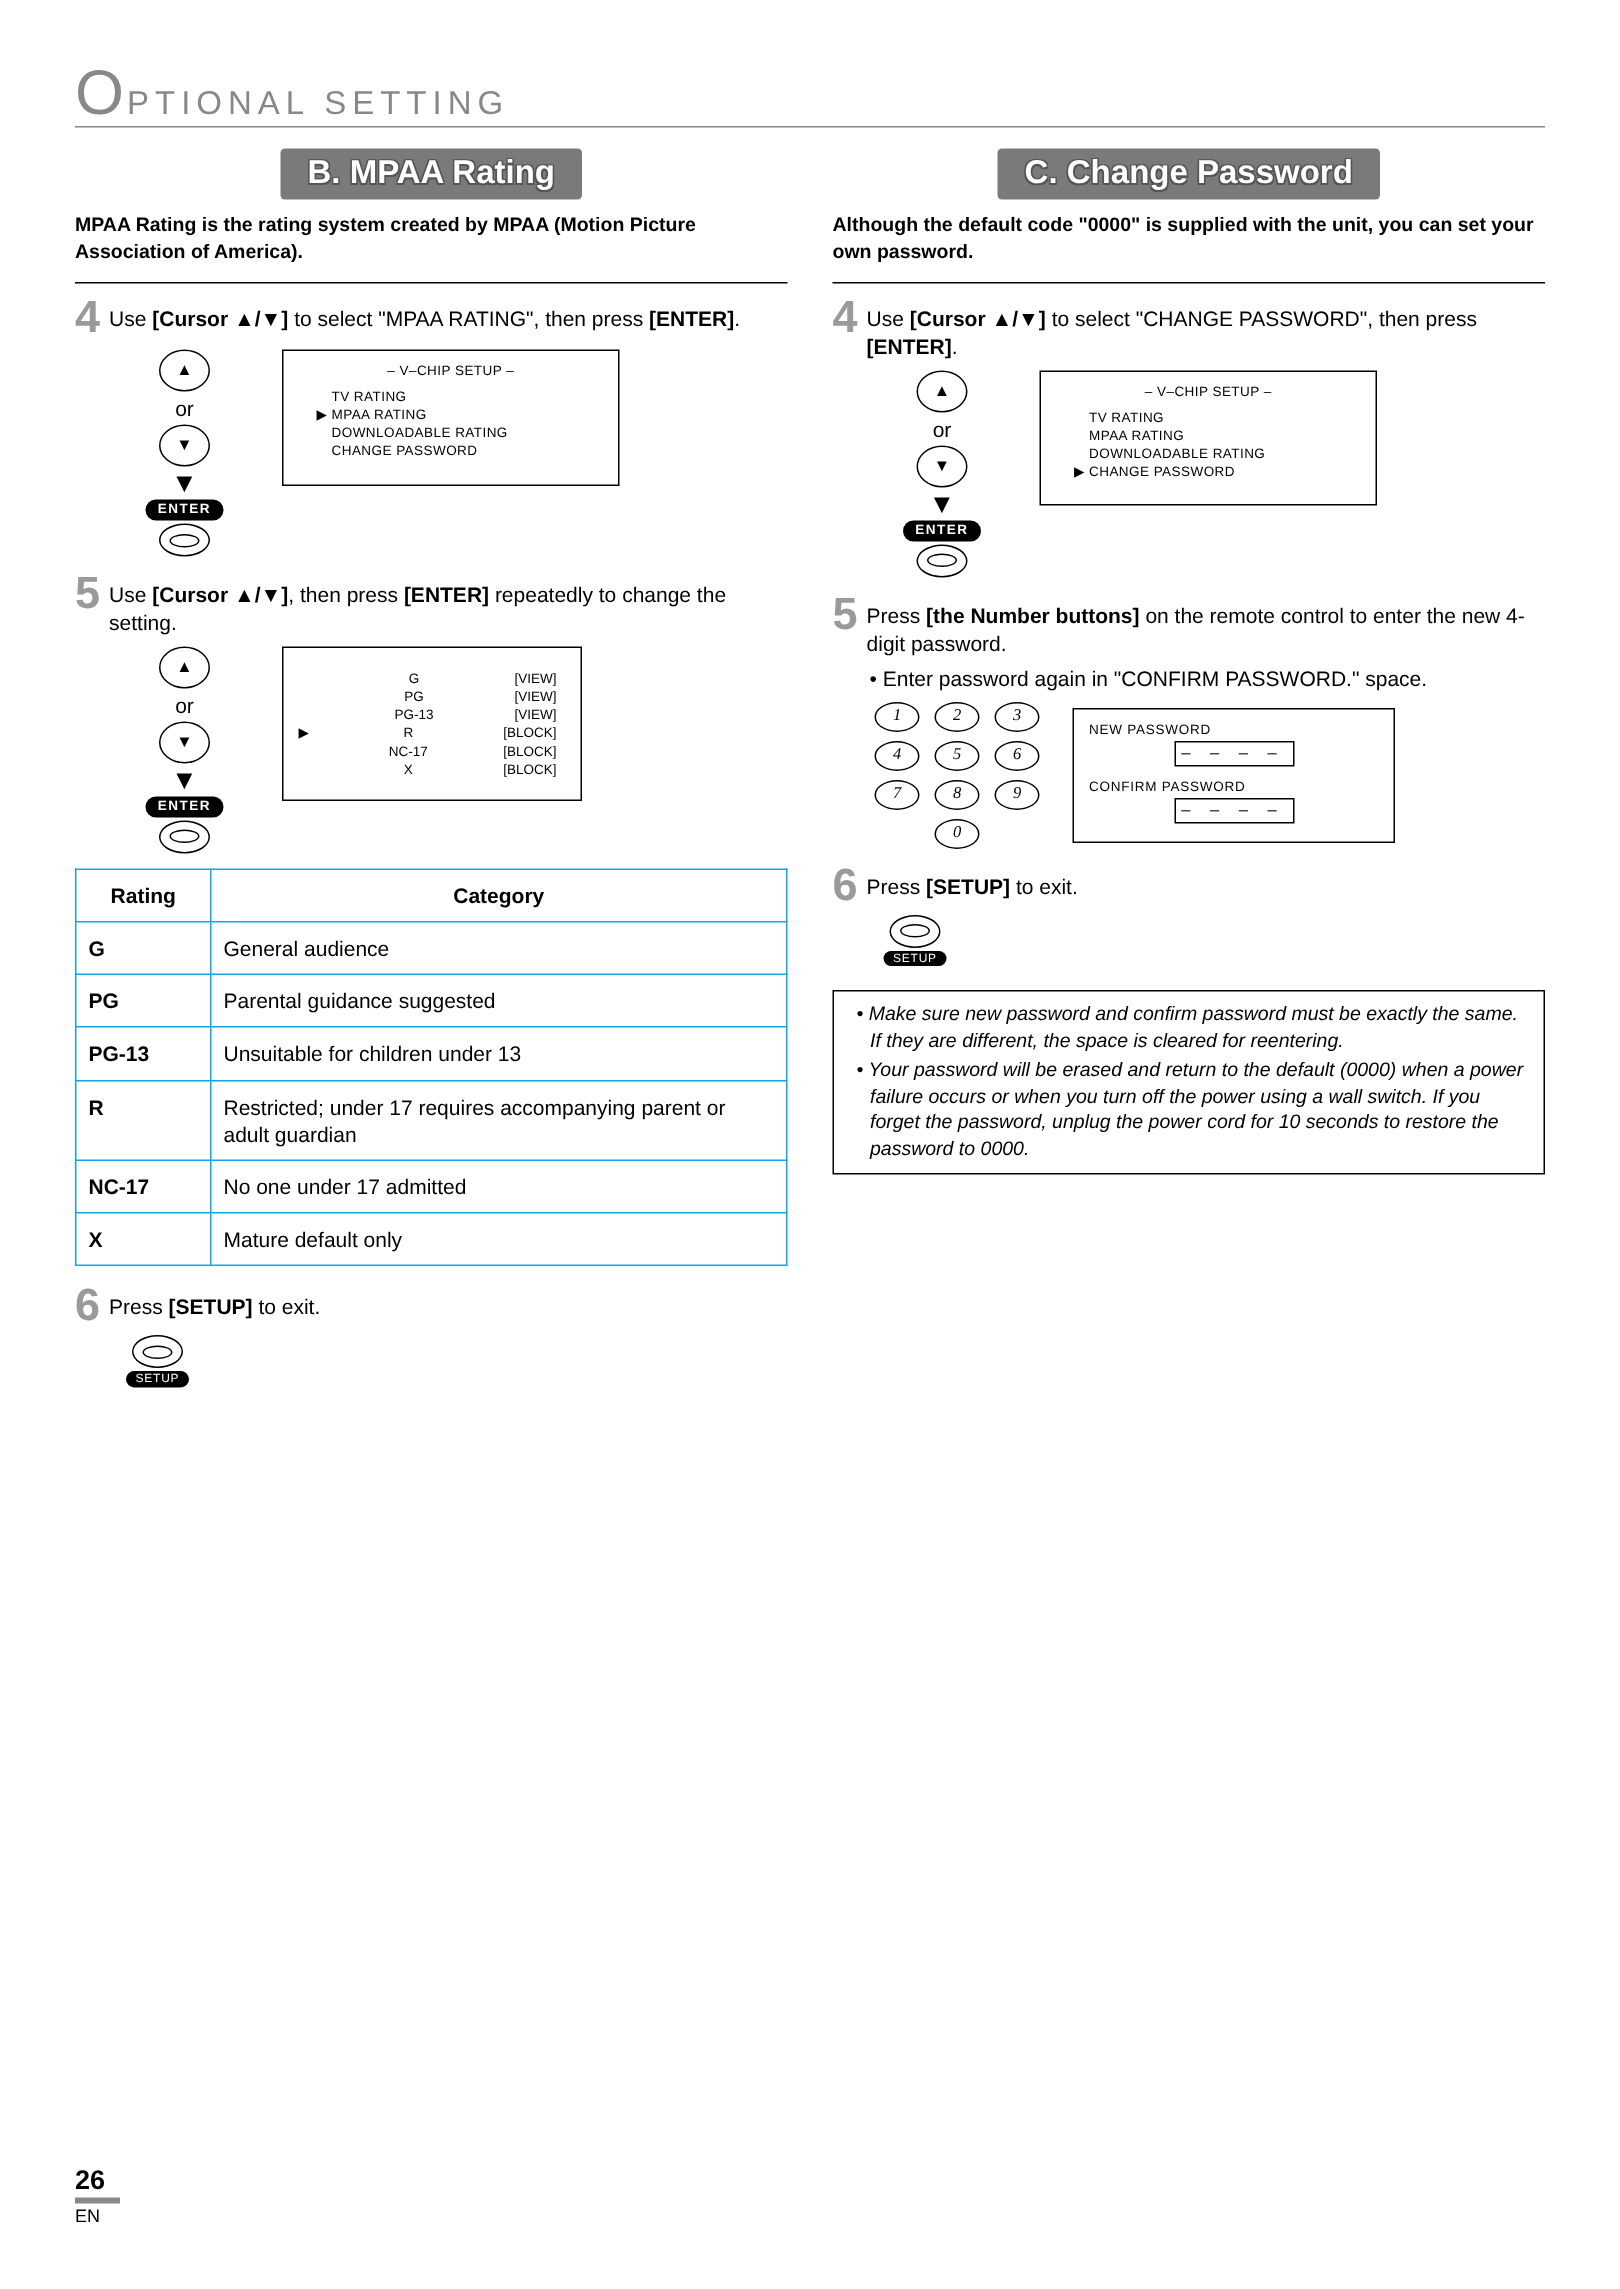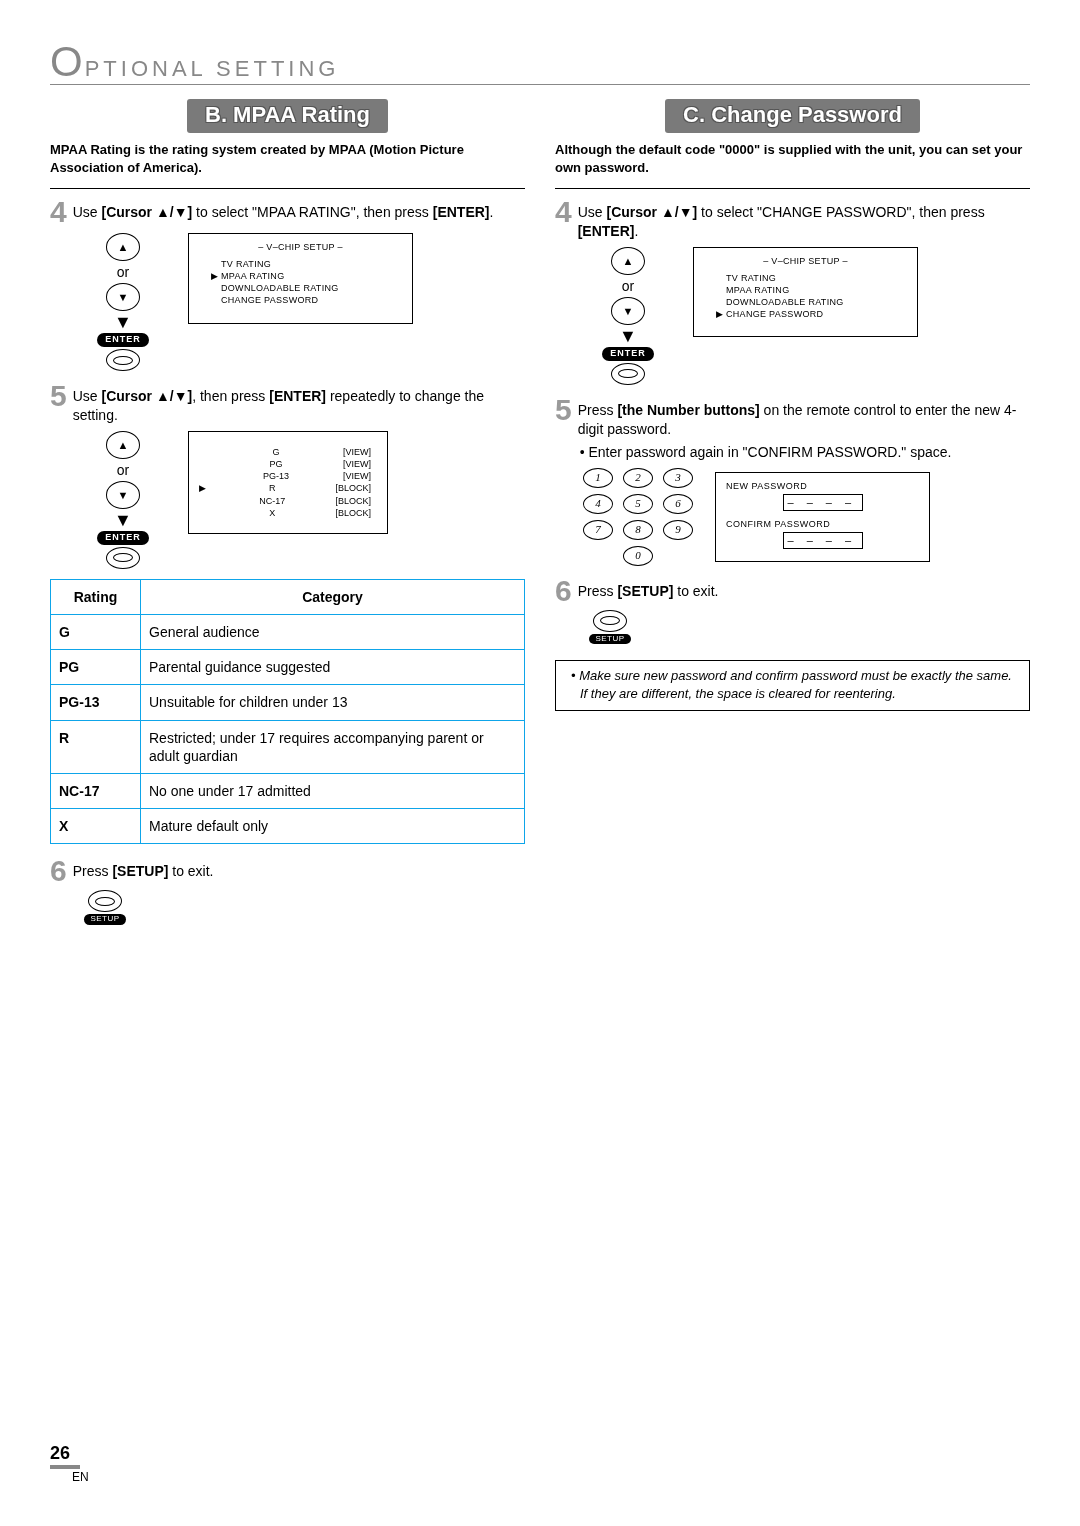--- a/index.html
+++ b/index.html
@@ -301,21 +301,20 @@
   }
   .page-number {
     font-size: 18px;
     font-weight: 700;
     border-bottom: 4px solid #888;
     padding: 0 10px 0 0;
     display: inline-block;
   }
   .page-lang {
     font-size: 12px;
-    margin-left: 22px;
   }
   body { position: relative; min-height: 1526px; }
 </style>
 </head>
 <body>
 
 <div class="page-header">
   <span class="big-o">O</span>
   <span class="rest">PTIONAL  SETTING</span>
 </div>
@@ -555,20 +554,21 @@
     <div class="setup-btn">
       <div class="btn-oval">
           <div class="oval-inner"></div>
         </div>
       <div class="setup-label">SETUP</div>
     </div>
 
     <div class="note-box">
       <ul>
         <li>Make sure new password and confirm password must be exactly the same. If they are different, the space is cleared for reentering.</li>
+        <li>Your password will be erased and return to the default (0000) when a power failure occurs or when you turn off the power using a wall switch. If you forget the password, unplug the power cord for 10 seconds to restore the password to 0000.</li>
       </ul>
     </div>
   </div>
 </div>
 
 <div class="page-footer">
   <span class="page-number">26</span><br>
   <span class="page-lang">EN</span>
 </div>
 

